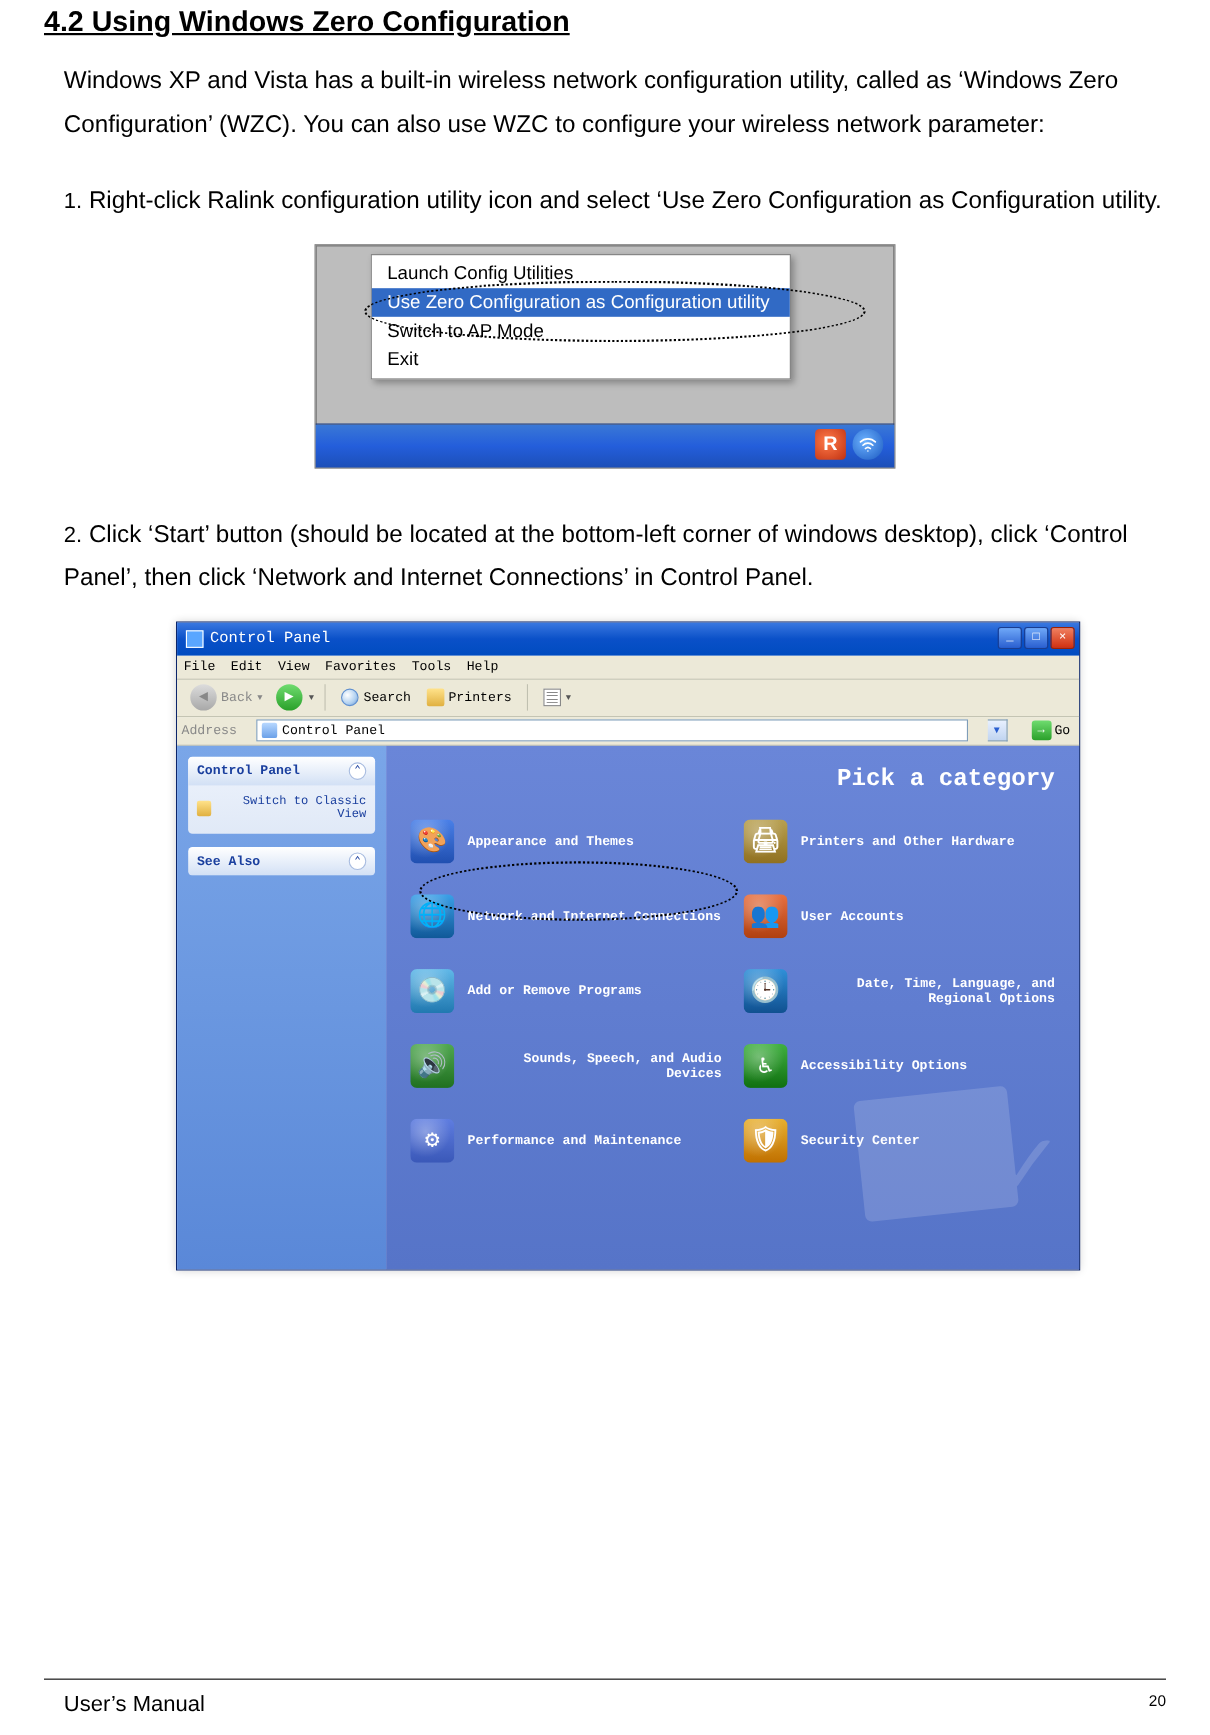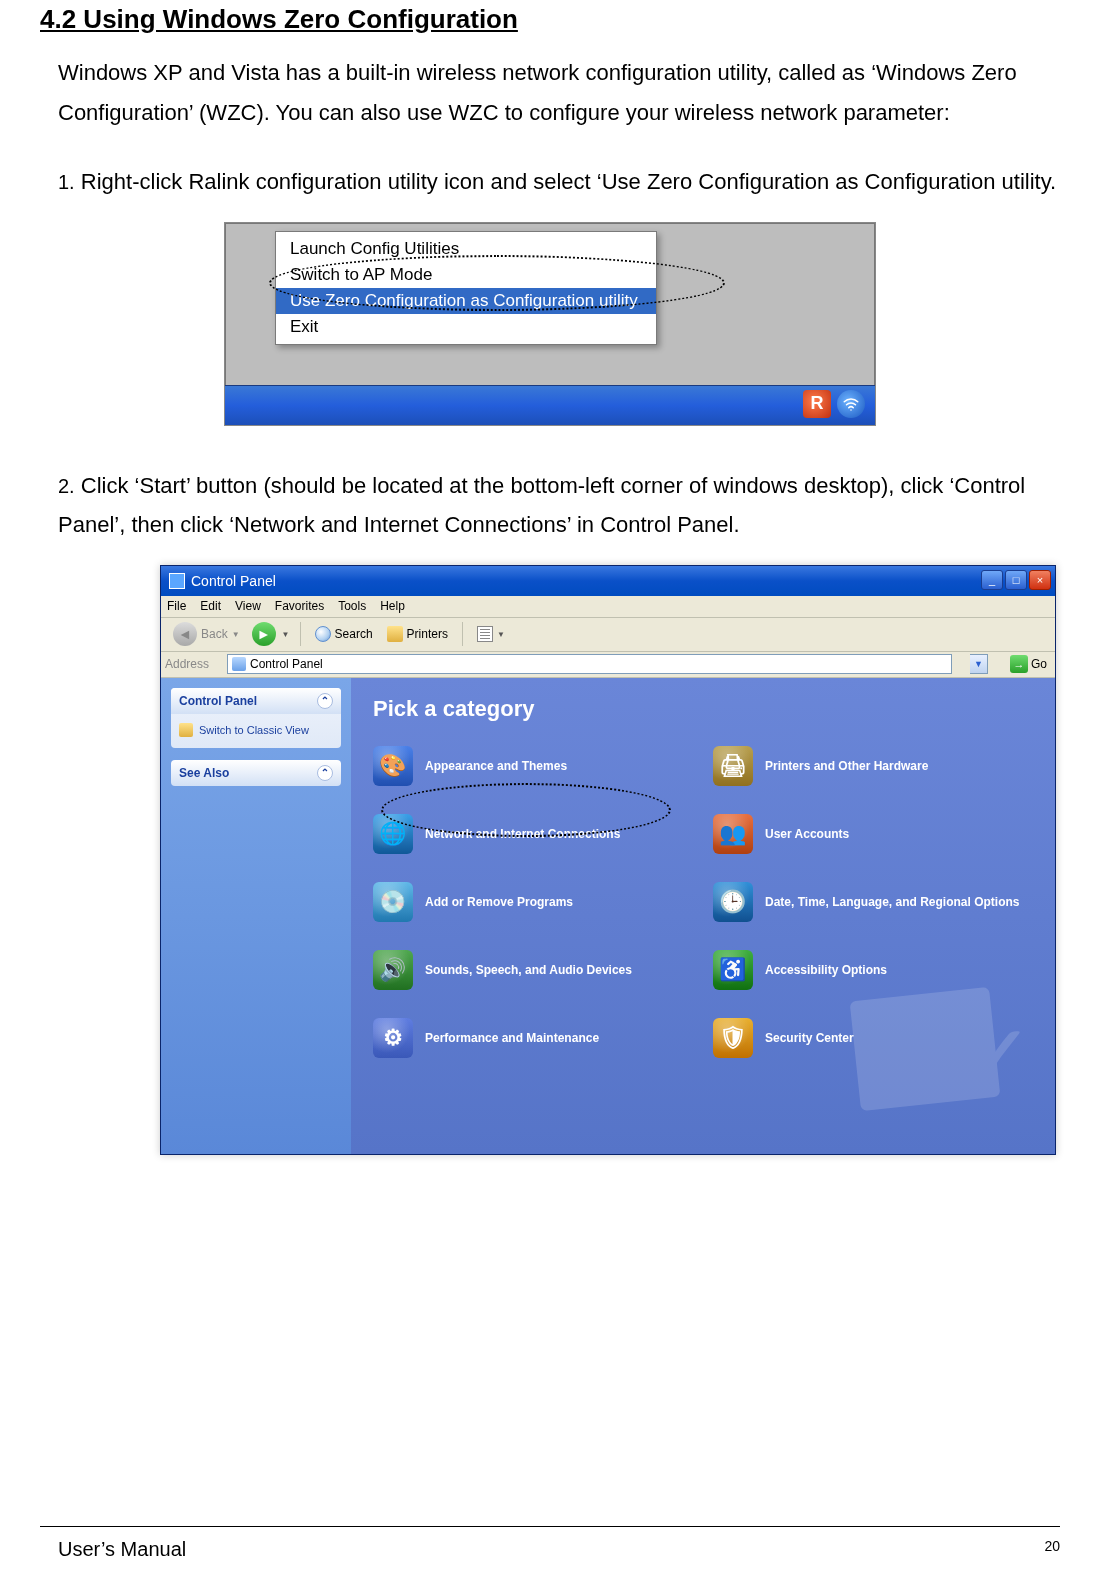--- a/index.html
+++ b/index.html
@@ -29,21 +29,21 @@
     font-size: 22px;
     line-height: 1.8;
     margin-left: 18px;
     margin-bottom: 20px;
   }
   .step-num {
     font-size: 20px;
   }
   
   .ctx-wrap {
-    width: 652px;
+    width: 528px;
     height: 204px;
     margin: 0 auto 40px auto;
     position: relative;
     background: #bdbdbd;
     border: 1px solid #888;
     box-shadow: 0 0 0 1px #777 inset;
   }
   .ctx-menu {
     position: absolute;
     left: 50px; top: 8px;
@@ -91,27 +91,28 @@
     color: #fff;
     font-weight: bold;
   }
   .tray-wifi {
     background: radial-gradient(circle at 40% 40%, #6cb2ff, #1a58c0);
     border-radius: 50%;
     color: #fff;
   }
   
   .cp-wrap {
-    width: 896px;
+    width: 822px;
     height: 590px;
     margin-left: 120px;
     position: relative;
-    font-family: Liberation Sans, sans-serif;
+    font-family: Liberation Mono, monospace;
     border: 1px solid #0a246a;
     box-shadow: 0 0 8px rgba(0,0,0,0.2);
+    text-align: right;
   }
   .cp-titlebar {
     height: 30px;
     background: linear-gradient(#3a78e0,#0a50c8 50%,#004cc0);
     color: #fff;
     display: flex; align-items: center;
     font-size: 14px;
     padding-left: 8px;
     position: relative;
   }
@@ -325,22 +326,22 @@
 <p class="body-text">Windows XP and Vista has a built-in wireless network configuration utility, called as ‘Windows Zero Configuration’ (WZC). You can also use WZC to configure your wireless network parameter:</p>
 
 <p class="step-text">
   <span class="step-num">1.</span>
   <span>Right-click Ralink configuration utility icon and select ‘Use Zero Configuration as Configuration utility.</span>
 </p>
 
 <div class="ctx-wrap">
   <div class="ctx-menu">
     <div class="ctx-item">Launch Config Utilities</div>
+    <div class="ctx-item sel">Use Zero Configuration as Configuration utility</div>
     <div class="ctx-item">Switch to AP Mode</div>
-    <div class="ctx-item sel">Use Zero Configuration as Configuration utility</div>
     <div class="ctx-item">Exit</div>
   </div>
   <div class="ctx-highlight"></div>
   <div class="taskbar">
     <div class="tray-icons">
       <div class="tray-icon tray-ralink">R</div>
       <div class="tray-icon tray-wifi">
         <svg width="18" height="18" viewBox="0 0 24 24">
             <path d="M3 9c5-5 13-5 18 0M6 13c3.3-3.3 8.7-3.3 12 0M9 17c1.7-1.7 4.3-1.7 6 0M12 20h0" stroke="#fff" stroke-width="2" fill="none" stroke-linecap="round"></path>
           </svg>

